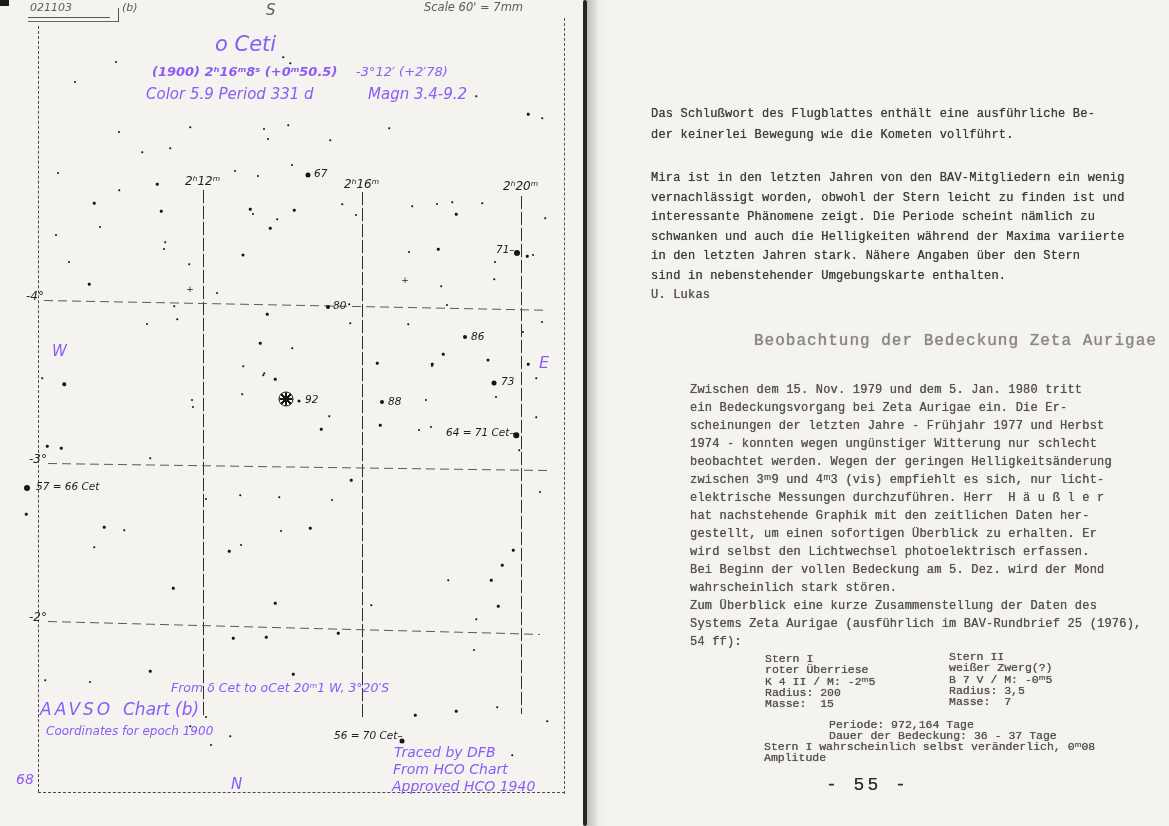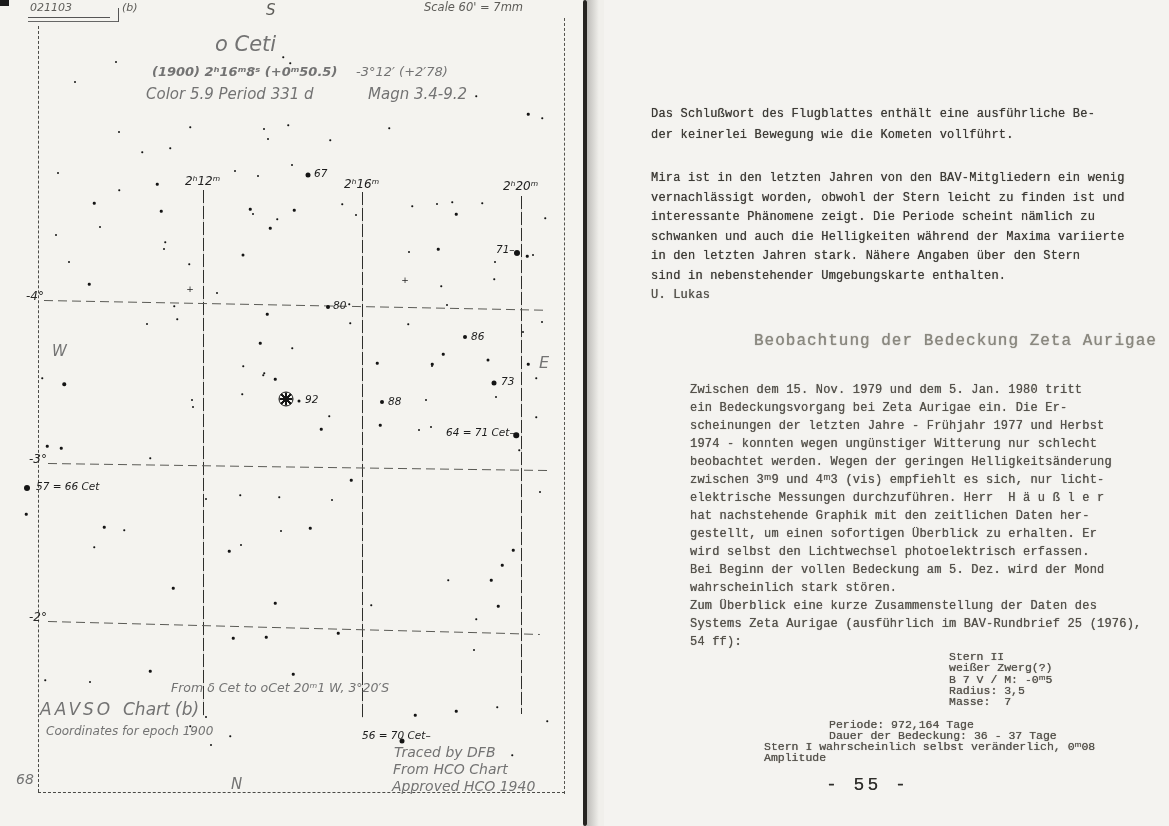--- a/index.html
+++ b/index.html
@@ -6,21 +6,21 @@
   #root{position:relative;width:1169px;height:826px;background:#f0efeb;overflow:hidden;
         font-family:"DejaVu Sans",sans-serif;}
   
   .lp{position:absolute;left:0;top:0;width:584px;height:826px;background:#f4f3ef;}
   .rp{position:absolute;left:604px;top:0;width:579px;height:826px;background:#f4f3f0;}
   .spine{position:absolute;left:583px;top:0;width:4px;height:826px;background:#262421;border-radius:2px;}
   .spine-shade{position:absolute;left:587px;top:0;width:12px;height:826px;
         background:linear-gradient(90deg,rgba(40,38,35,.25),rgba(40,38,35,0));}
   .corner-blob{position:absolute;left:0;top:0;width:9px;height:6px;background:#1b1b1b;}
   
-  .hw{position:absolute;font-family:"DejaVu Sans",sans-serif;font-style:italic;color:#737373;white-space:nowrap;}
+  .hw{position:absolute;font-family:"DejaVu Sans",sans-serif;font-style:italic;color:#8b5cf6;white-space:nowrap;}
   .faded{color:#5d5c58;}
   
   .frame-left{position:absolute;left:38px;top:26px;width:0;height:766px;border-left:1px dashed #4a4a46;}
   .frame-right{position:absolute;left:564px;top:18px;width:0;height:776px;border-left:1px dashed #55544f;}
   .frame-bottom{position:absolute;left:38px;top:792px;width:527px;height:0;border-top:1px dashed #4a4a46;}
   .corner-line1{position:absolute;left:28px;top:17px;width:82px;height:1px;background:#555;}
   .corner-line2{position:absolute;left:28px;top:21px;width:90px;height:1px;background:#666;}
   .corner-tick{position:absolute;left:118px;top:8px;width:1px;height:14px;background:#555;}
   
   #chart{position:absolute;left:0;top:0;width:584px;height:826px;}
@@ -239,21 +239,21 @@
         <div class="slabel" style="left: 471px; top: 330px;">86</div>
         <div class="star" style="left: 494px; top: 383px; width: 5px; height: 5px;"></div>
         <div class="slabel" style="left: 501px; top: 375px;">73</div>
         <div class="star" style="left: 382px; top: 402px; width: 4px; height: 4px;"></div>
         <div class="slabel" style="left: 388px; top: 395px;">88</div>
         <div class="star" style="left: 516px; top: 435px; width: 5.5px; height: 5.5px;"></div>
         <div class="slabel" style="left: 446px; top: 426px;">64 = 71 Cet–</div>
         <div class="star" style="left: 27px; top: 488px; width: 6px; height: 6px;"></div>
         <div class="slabel" style="left: 36px; top: 480px;">57 = 66 Cet</div>
         <div class="star" style="left: 402px; top: 741px; width: 5px; height: 5px;"></div>
-        <div class="slabel" style="left: 334px; top: 729px; margin-left: 28px;">56 = 70 Cet–</div>
+        <div class="slabel" style="left: 334px; top: 729px;">56 = 70 Cet–</div>
         <div class="mira" style="left: 286px; top: 399px;"></div>
         <div class="star" style="left: 299px; top: 401px; width: 3px; height: 3px;"></div>
         <div class="slabel" style="left: 305px; top: 393px;">92</div>
       </div>
 
     <span class="hw" style="left:171px;top:680px;font-size:12.5px;">From δ Cet to oCet 20ᵐ1 W, 3°20′S</span>
     <span class="hw" style="left:40px;top:699px;font-size:17px;letter-spacing:3px;">AAVSO</span>
     <span class="hw" style="left:123px;top:699px;font-size:17px;">Chart (b)</span>
     <span class="hw" style="left:46px;top:724px;font-size:12px;">Coordinates for epoch 1900</span>
     <span class="hw" style="left:394px;top:744px;font-size:14px;">Traced by DFB</span>
@@ -268,19 +268,20 @@
 
   <div class="rp">
     <div id="p1" class="tw para" style="left:47px;top:104px;"><div class="tline">Das Schlußwort des Flugblattes enthält eine ausführliche Be-</div><div class="tline">der keinerlei Bewegung wie die Kometen vollführt.</div></div>
     <div id="p2" class="tw para" style="left:47px;top:169px;"><div class="tline">Mira ist in den letzten Jahren von den BAV-Mitgliedern ein wenig</div><div class="tline">vernachlässigt worden, obwohl der Stern leicht zu finden ist und</div><div class="tline">interessante Phänomene zeigt. Die Periode scheint nämlich zu</div><div class="tline">schwanken und auch die Helligkeiten während der Maxima variierte</div><div class="tline">in den letzten Jahren stark. Nähere Angaben über den Stern</div><div class="tline">sind in nebenstehender Umgebungskarte enthalten.</div></div>
     <span class="tw para" style="left:47px;top:288px;color:#55524b;">U. Lukas</span>
 
     <span class="tw heading" style="left:150px;top:332px;">Beobachtung der Bedeckung Zeta Aurigae</span>
 
     <div id="p3" class="tw para" style="left:86px;top:381px;"><div class="tline">Zwischen dem 15. Nov. 1979 und dem 5. Jan. 1980 tritt</div><div class="tline">ein Bedeckungsvorgang bei Zeta Aurigae ein. Die Er-</div><div class="tline">scheinungen der letzten Jahre - Frühjahr 1977 und Herbst</div><div class="tline">1974 - konnten wegen ungünstiger Witterung nur schlecht</div><div class="tline">beobachtet werden. Wegen der geringen Helligkeitsänderung</div><div class="tline">zwischen 3ᵐ9 und 4ᵐ3 (vis) empfiehlt es sich, nur licht-</div><div class="tline">elektrische Messungen durchzuführen. Herr  H ä u ß l e r</div><div class="tline">hat nachstehende Graphik mit den zeitlichen Daten her-</div><div class="tline">gestellt, um einen sofortigen Überblick zu erhalten. Er</div><div class="tline">wird selbst den Lichtwechsel photoelektrisch erfassen.</div><div class="tline">Bei Beginn der vollen Bedeckung am 5. Dez. wird der Mond</div><div class="tline">wahrscheinlich stark stören.</div><div class="tline">Zum Überblick eine kurze Zusammenstellung der Daten des</div><div class="tline">Systems Zeta Aurigae (ausführlich im BAV-Rundbrief 25 (1976),</div><div class="tline">54 ff):</div></div>
 
+    <div id="tcol1" class="tw ttable" style="left:161px;top:653px;"><div class="tline">Stern I</div><div class="tline"></div><div class="tline">roter Überriese</div><div class="tline">K 4 II / M: -2ᵐ5</div><div class="tline">Radius: 200</div><div class="tline">Masse:  15</div></div>
     <div id="tcol2" class="tw ttable" style="left:345px;top:651px;"><div class="tline">Stern II</div><div class="tline"></div><div class="tline">weißer Zwerg(?)</div><div class="tline">B 7 V / M: -0ᵐ5</div><div class="tline">Radius: 3,5</div><div class="tline">Masse:  7</div></div>
     <div id="tcenter" class="tw ttable" style="left:225px;top:719px;"><div class="tline">Periode: 972,164 Tage</div><div class="tline">Dauer der Bedeckung: 36 - 37 Tage</div></div>
     <div id="tnote" class="tw ttable" style="left:160px;top:741px;"><div class="tline">Stern I wahrscheinlich selbst veränderlich, 0ᵐ08</div><div class="tline">Amplitude</div></div>
 
     <span class="tw pagenum" style="left:222px;top:775px;">- 55 -</span>
   </div>
 </div>
 
 </body></html>

